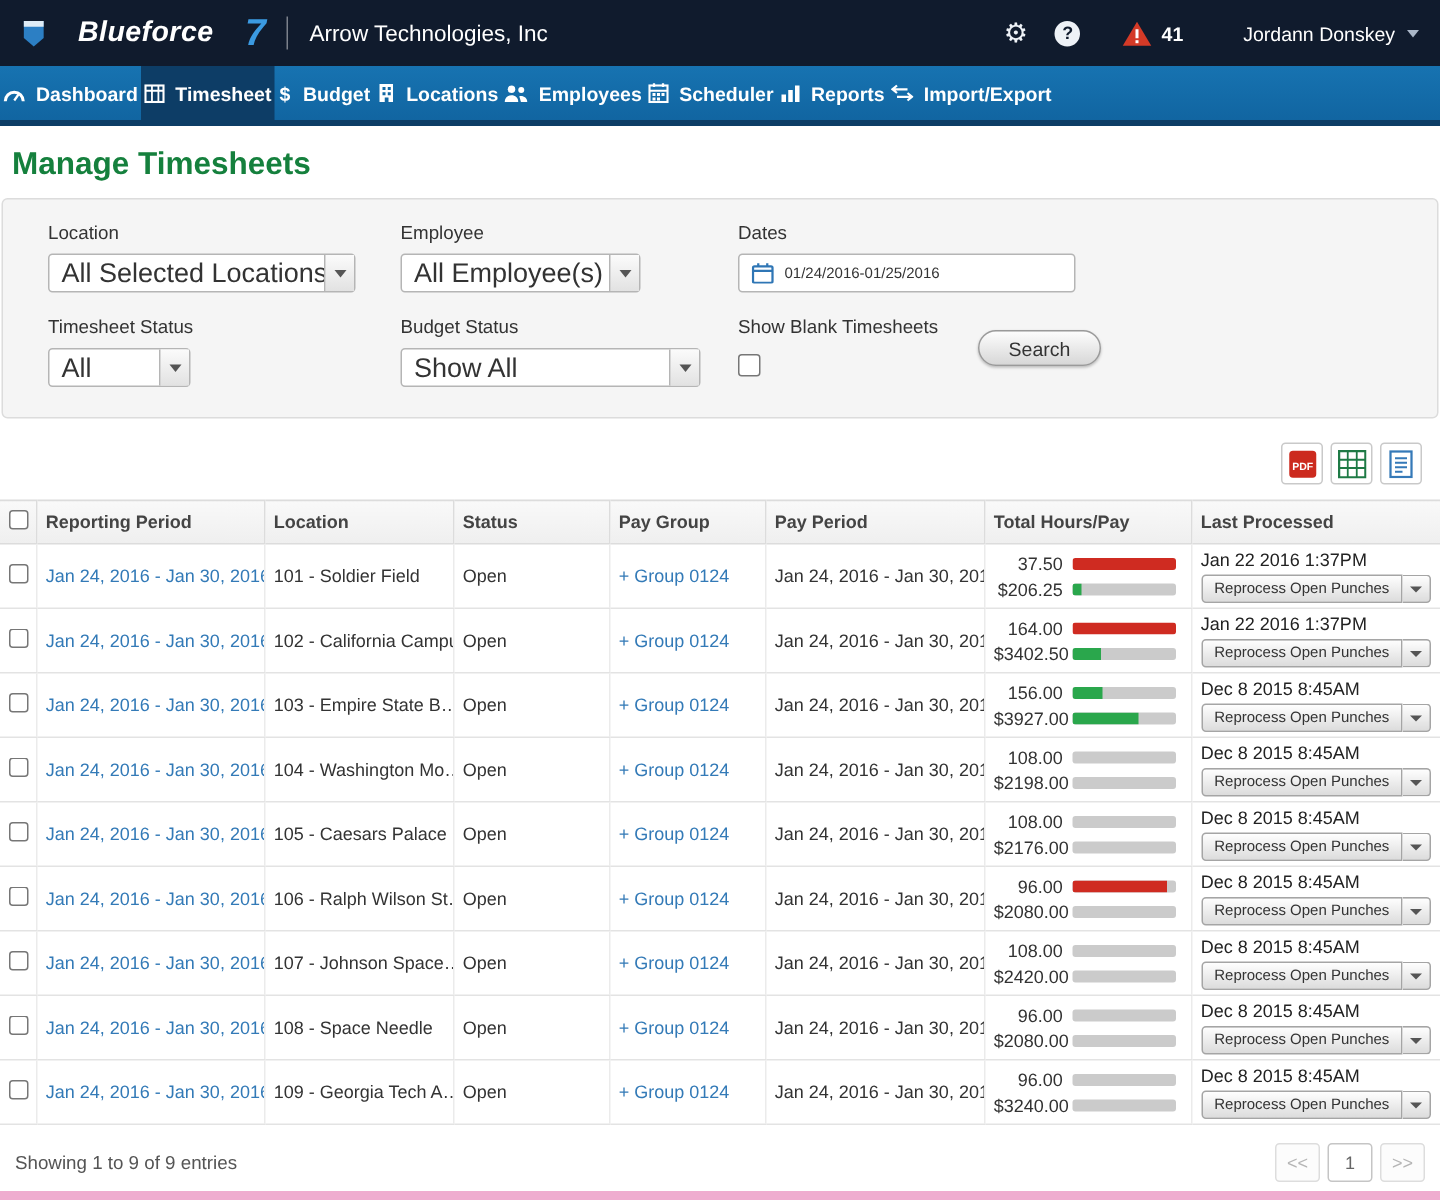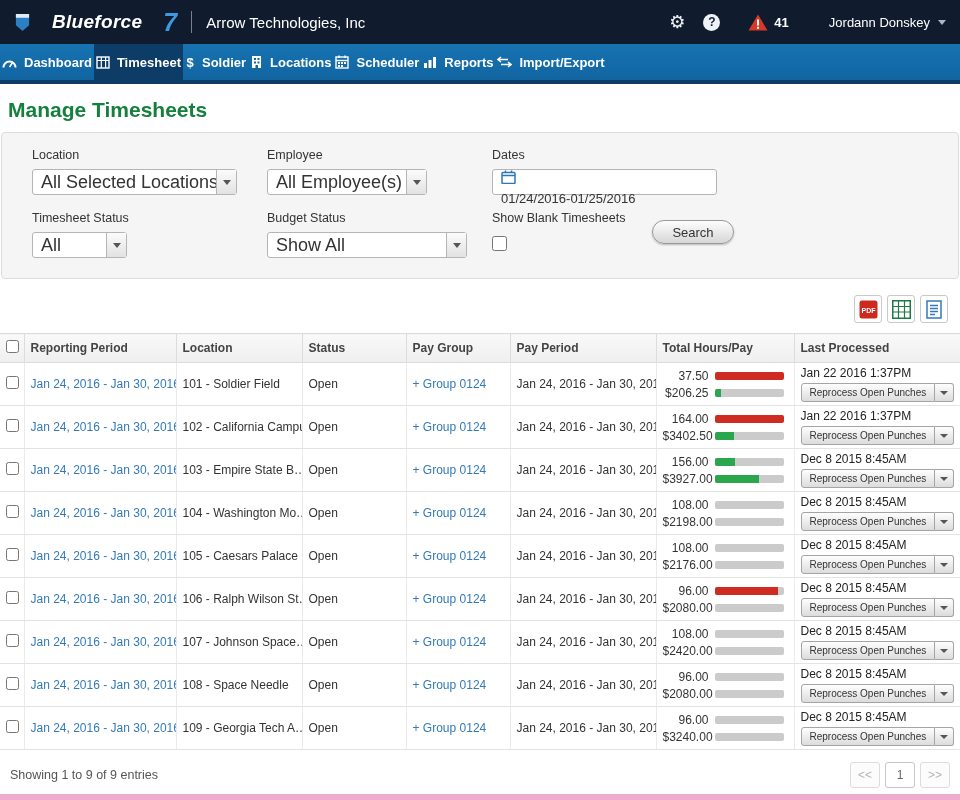--- a/index.html
+++ b/index.html
@@ -42,21 +42,21 @@
   .filter-group { display: flex; flex-direction: column; }
   .fg-location { width: 235px; } .fg-employee { width: 225px; } .fg-dates { width: 245px; }
   .fg-ts-status { width: 235px; } .fg-budget { width: 225px; } .fg-blank { width: 160px; }
   .filter-label { font-size: 12.5px; color: #333; margin-bottom: 7px; }
   .dropdown { background: #fff; border: 1px solid #b5b5b5; border-radius: 3px; height: 26px; display: flex; align-items: stretch; }
   .dd-value { flex: 1; display: flex; align-items: center; font-size: 18px; color: #333; padding: 0 8px; white-space: nowrap; overflow: hidden; }
   .dd-caret-box { width: 20px; border-left: 1px solid #b5b5b5; background: linear-gradient(#fbfbfb, #e2e2e2);
     display: flex; align-items: center; justify-content: center; }
   .dd-caret { width: 0; height: 0; border-left: 4px solid transparent; border-right: 4px solid transparent; border-top: 5px solid #555; }
   .date-field { width: 225px; height: 26px; border: 1px solid #b5b5b5; border-radius: 3px; background: #fff;
-    display: flex; align-items: flex-start; gap: 7px; padding: 0 8px; font-size: 13px; color: #333; flex-direction: column; }
+    display: flex; align-items: center; gap: 7px; padding: 0 8px; font-size: 10px; color: #333; }
   .checkbox { width: 15px; height: 15px; margin-top: 4px; }
   .search-btn { height: 24px; width: 82px; border-radius: 16px; border: 1px solid #9a9a9a;
     background: linear-gradient(#fdfdfd, #d7d7d7); font-size: 13px; color: #333; margin-top: 9px;
     box-shadow: 0 1px 2px rgba(0,0,0,.25); font-family: inherit; }
 
   
   .export-row { display: flex; justify-content: flex-end; gap: 5px; margin: 16px 12px 10px; }
   .export-btn { width: 28px; height: 28px; border: 1px solid #c9c9c9; border-radius: 3px; background: #fff;
     display: flex; align-items: center; justify-content: center; }
 
@@ -143,36 +143,47 @@
         </svg>
     </span>
     <span data-interactable="false">Timesheet</span>
   </div>
   <div class="nav-item" data-interactable="true">
     <span class="nav-icon" data-interactable="false">
       <svg width="10" height="14" viewBox="0 0 10 14">
           <text x="5" y="12" text-anchor="middle" font-size="13" font-weight="bold" fill="#fff" font-family="Liberation Sans, sans-serif">$</text>
         </svg>
     </span>
-    <span data-interactable="false">Soldier</span>
+    <span data-interactable="false">Budget</span>
   </div>
   <div class="nav-item" data-interactable="true">
     <span class="nav-icon" data-interactable="false">
       <svg width="13" height="14" viewBox="0 0 13 14">
           <rect x="2" y="1" width="9" height="12" fill="#fff"></rect>
           <g fill="#1167a3">
             <rect x="4" y="3" width="2" height="2"></rect>
             <rect x="7.5" y="3" width="2" height="2"></rect>
             <rect x="4" y="6.5" width="2" height="2"></rect>
             <rect x="7.5" y="6.5" width="2" height="2"></rect>
             <rect x="5.5" y="10" width="2.5" height="3"></rect>
           </g>
         </svg>
     </span>
     <span data-interactable="false">Locations</span>
+  </div>
+  <div class="nav-item" data-interactable="true">
+    <span class="nav-icon" data-interactable="false">
+      <svg width="16" height="13" viewBox="0 0 16 13" fill="#fff">
+          <circle cx="5" cy="3.5" r="2.5"></circle>
+          <path d="M0.5 12c0-3 2-4.5 4.5-4.5S9.5 9 9.5 12z"></path>
+          <circle cx="11.5" cy="4" r="2"></circle>
+          <path d="M10.2 8.1c2.6-.6 5.3 1 5.3 3.9h-4.2z"></path>
+        </svg>
+    </span>
+    <span data-interactable="false">Employees</span>
   </div>
   <div class="nav-item" data-interactable="true">
     <span class="nav-icon" data-interactable="false">
       <svg width="14" height="14" viewBox="0 0 14 14">
           <rect x="1" y="2" width="12" height="11" fill="none" stroke="#fff" stroke-width="1.4"></rect>
           <path d="M1 5.5h12" stroke="#fff" stroke-width="1.4"></path>
           <line x1="4" y1="0.5" x2="4" y2="3" stroke="#fff" stroke-width="1.5"></line>
           <line x1="10" y1="0.5" x2="10" y2="3" stroke="#fff" stroke-width="1.5"></line>
           <g fill="#fff">
             <rect x="3" y="7" width="2" height="2"></rect>

